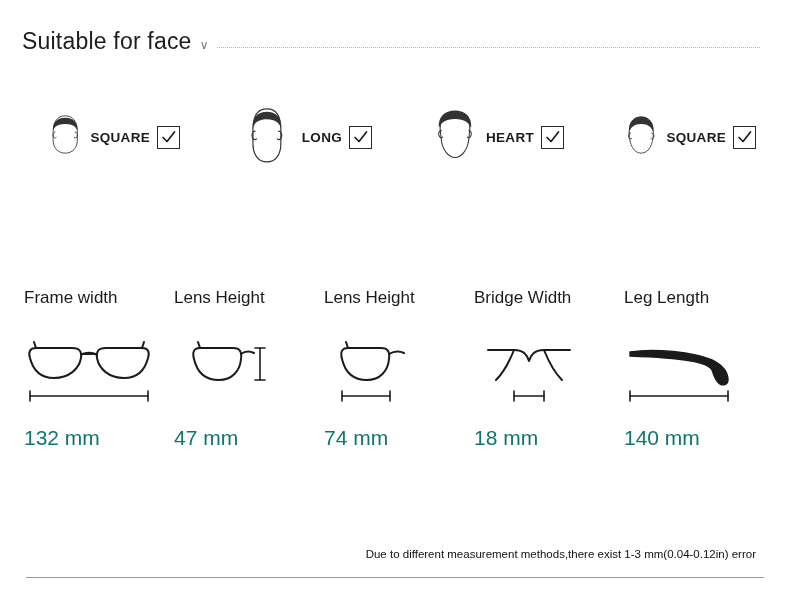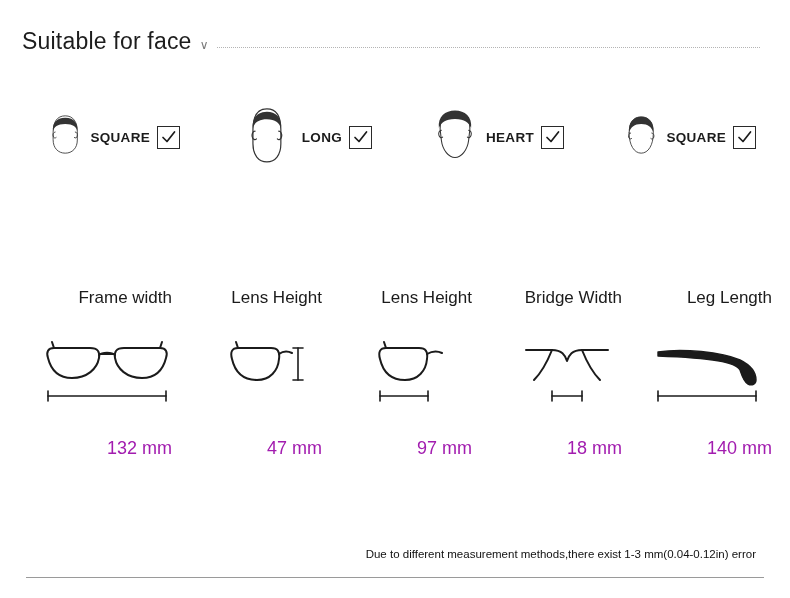--- a/index.html
+++ b/index.html
@@ -94,38 +94,38 @@
     top: 288px;
     left: 24px;
     width: 748px;
     display: flex;
     justify-content: space-between;
   }
   .meas-cell {
     width: 148px;
     display: flex;
     flex-direction: column;
-    align-items: flex-end;
+    align-items: flex-start;
   }
   .meas-title {
     font-size: 17px;
     color: #1b1b1b;
     white-space: nowrap;
   }
   .meas-art {
     margin-top: 20px;
     height: 90px;
     display: flex;
     align-items: center;
     justify-content: center;
   }
   .meas-value {
-    margin-top: 20px;
-    font-size: 18px;
-    color: #a21caf;
+    margin-top: 8px;
+    font-size: 21px;
+    color: #0f766e;
     white-space: nowrap;
   }
 
   
   .footnote {
     position: absolute;
     right: 34px;
     bottom: 38px;
     font-size: 11.5px;
     color: #111111;
@@ -281,21 +281,21 @@
           <path d="M65 24 C70 21 76 21 80 23"></path>
           <path d="M24 18 L22 12"></path>
         </g>
         <g stroke="#1b1b1b" stroke-width="1.6" stroke-linecap="round">
           <line x1="18" y1="66" x2="66" y2="66"></line>
           <line x1="18" y1="61" x2="18" y2="71"></line>
           <line x1="66" y1="61" x2="66" y2="71"></line>
         </g>
       </svg>
     </div>
-    <span class="meas-value">97 mm</span>
+    <span class="meas-value">74 mm</span>
   </div>
 
   <div class="meas-cell">
     <span class="meas-title">Bridge Width</span>
     <div class="meas-art">
       <svg width="110" height="86" viewBox="0 0 110 86">
         <g fill="none" stroke="#1b1b1b" stroke-width="2" stroke-linecap="round" stroke-linejoin="round">
           <path d="M14 20 L40 20 C50 20 53 25 55 31 C57 25 60 20 70 20 L96 20"></path>
           <path d="M40 20 C36 30 30 42 22 50"></path>
           <path d="M70 20 C74 30 80 42 88 50"></path>

